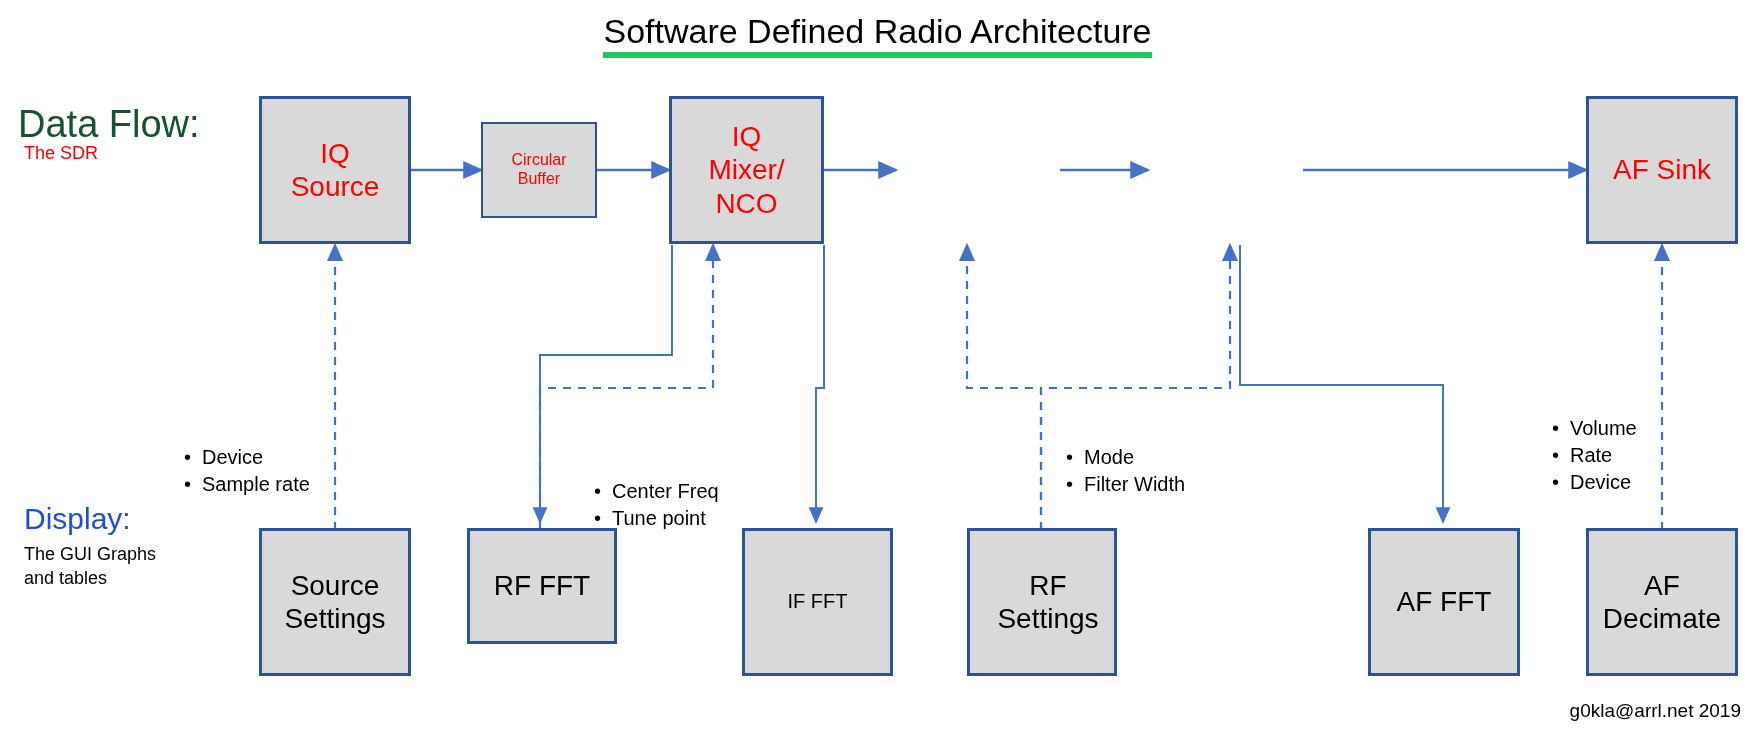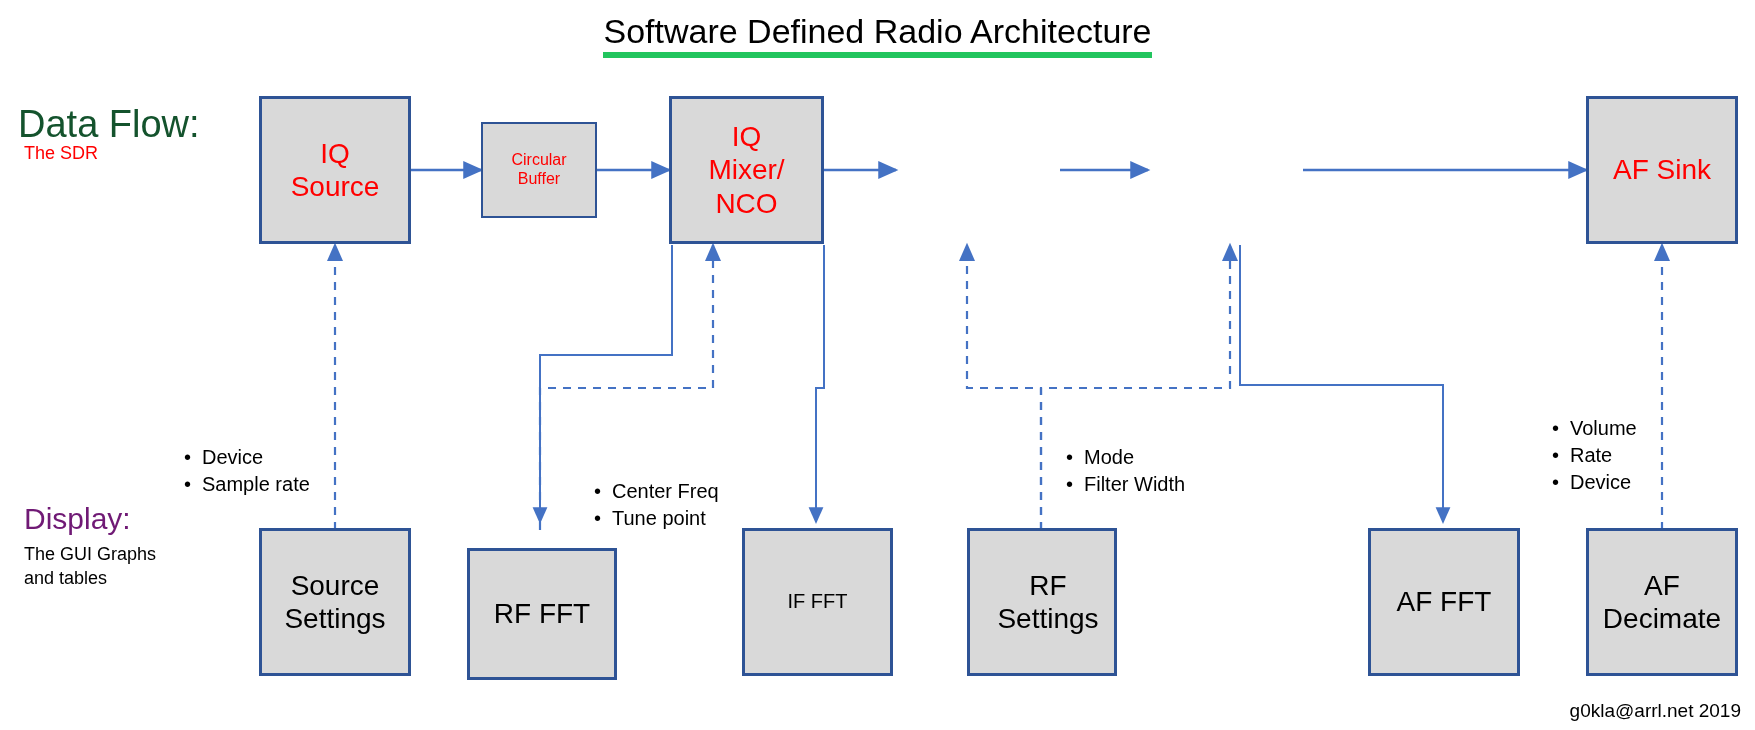--- a/index.html
+++ b/index.html
@@ -62,21 +62,21 @@
     color: #14532d;
     font-size: 38px;
   }
   #dataflow-sub {
     left: 24px; top: 143px;
     color: #FF0000;
     font-size: 18px;
   }
   #display-label {
     left: 24px; top: 502px;
-    color: #701a75;
+    color: #1d4ed8;
     font-size: 30px;
   }
   #display-sub {
     left: 24px; top: 542px;
     color: #000000;
     font-size: 18px;
     line-height: 1.35;
   }
   #credit {
     right: 14px; bottom: 8px;
@@ -172,21 +172,21 @@
 
   <div class="node red" style="left:1586px; top:96px; width:152px; height:148px; font-size:28px;">
     <span class="node-label">AF Sink</span>
   </div>
 
   <div class="node black" style="left:259px; top:528px; width:152px; height:148px; font-size:28px;">
     <span class="node-label">Source
 Settings</span>
   </div>
 
-  <div class="node black" style="left:467px; top:528px; width:150px; height:132px; font-size:28px;margin-top:20px;">
+  <div class="node black" style="left:467px; top:528px; width:150px; height:116px; font-size:28px;">
     <span class="node-label">RF FFT</span>
   </div>
 
   <div class="node black" style="left:742px; top:528px; width:151px; height:148px; font-size:20px;">
     <span class="node-label">IF FFT</span>
   </div>
 
   <div class="node black" style="left:967px; top:528px; width:150px; height:148px; font-size:28px;padding-left:12px;">
     <span class="node-label">RF
 Settings</span>

